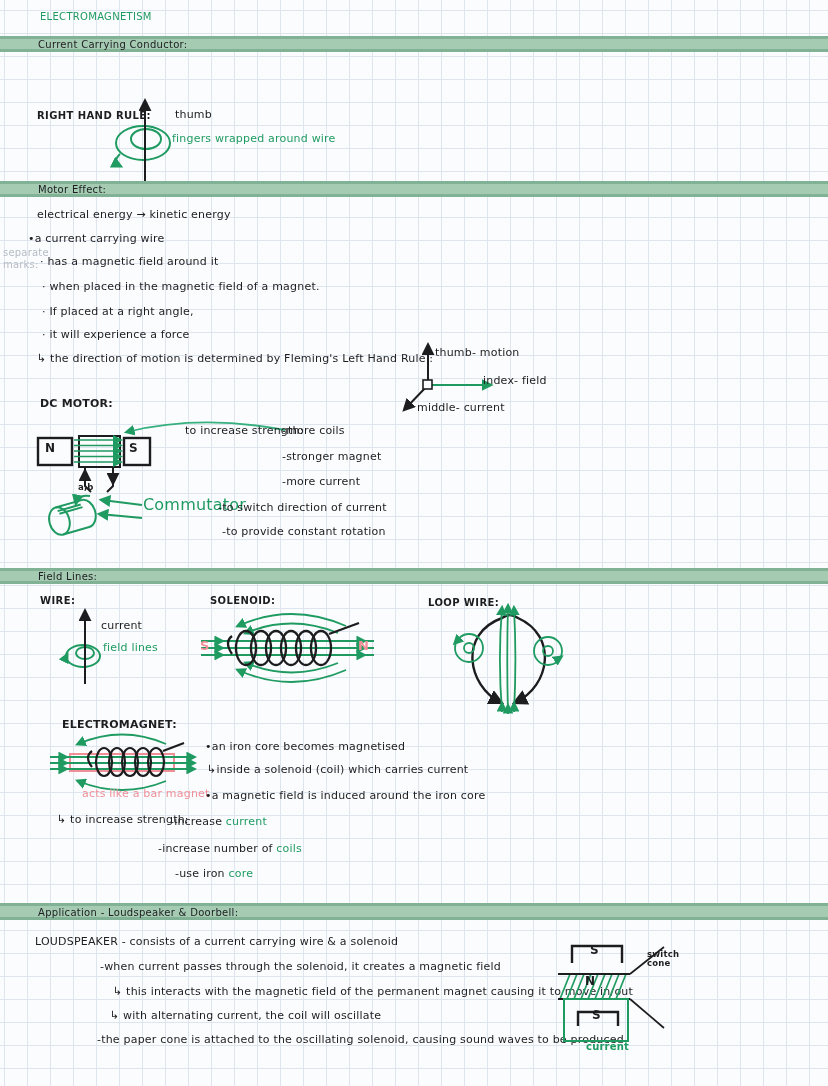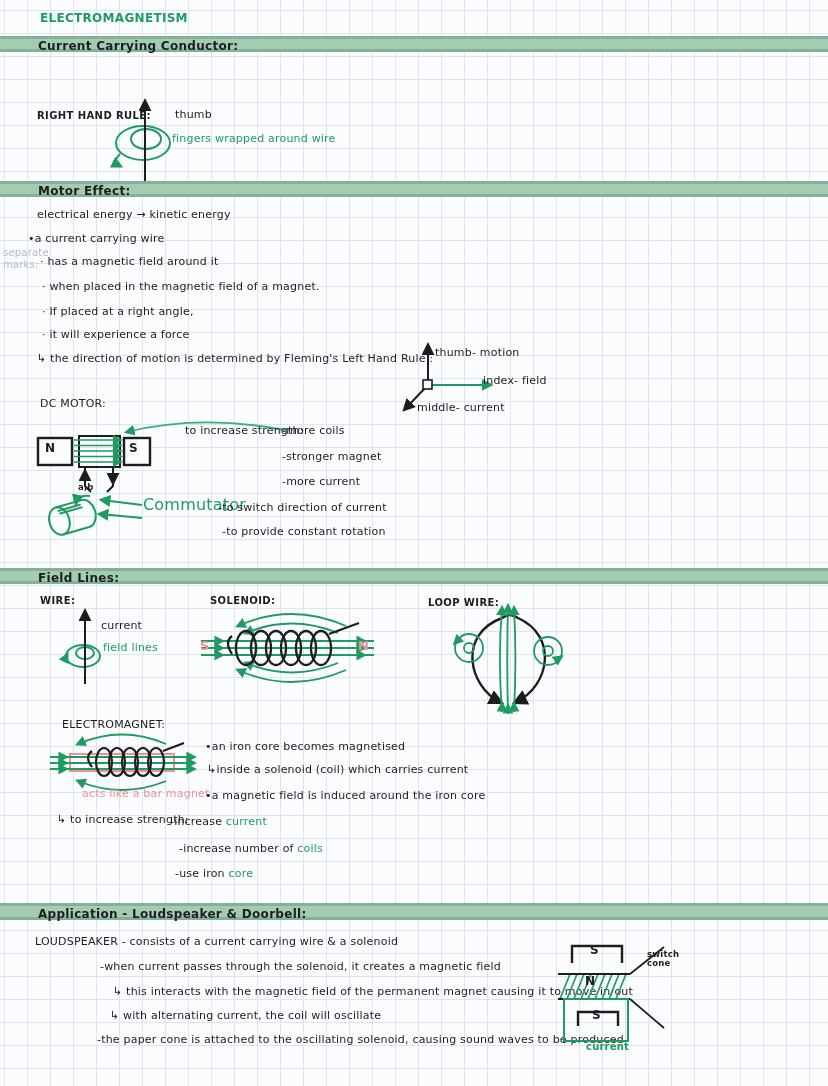--- a/index.html
+++ b/index.html
@@ -10,23 +10,23 @@
   html,body{background:#eee;font-family:"DejaVu Sans","Liberation Sans",sans-serif;}
   .page{position:relative;width:828px;height:1086px;background:var(--paper);
     background-image:
       linear-gradient(to right, var(--grid) 1px, transparent 1px),
       linear-gradient(to bottom, var(--grid) 1px, transparent 1px);
     background-size:23px 23px;background-position:4px 10px;
     overflow:hidden;color:var(--black);}
   .band{position:absolute;left:0;width:828px;height:16px;background:var(--band);
     border-top:3px solid var(--band-edge);border-bottom:3px solid var(--band-edge);}
   .t{position:absolute;white-space:nowrap;font-size:11px;letter-spacing:.2px;line-height:1.1;}
-  .hd{position:absolute;white-space:nowrap;font-size:12px;font-weight:700;letter-spacing:.3px;z-index:3;}
+  .hd{position:absolute;white-space:nowrap;font-size:10px;font-weight:400;letter-spacing:.3px;z-index:3;}
   .cap{font-size:10px;font-weight:600;letter-spacing:.4px;}
-  .big{font-size:11px;font-weight:400;}
+  .big{font-size:11px;font-weight:700;}
   .green{color:var(--green)}
   .pink{color:var(--pink)}
   .grey{color:var(--grey);font-size:10px;white-space:pre-line;line-height:1.2}
   .letter{position:absolute;font-size:12px;font-weight:600;z-index:2}
   .small{font-size:8.5px}
   svg{position:absolute;overflow:visible}
   .prewrap{white-space:pre-line}
 </style>
 </head>
 <body>
@@ -211,21 +211,21 @@
     </g>
   </svg>
   <div class="t pink" style="left:82px;top:788px">acts like a bar magnet</div>
 
   <div class="t" style="left:205px;top:741px">•an iron core becomes magnetised</div>
   <div class="t" style="left:207px;top:764px">↳inside a solenoid (coil) which carries current</div>
   <div class="t" style="left:205px;top:790px">•a magnetic field is induced around the iron core</div>
 
   <div class="t" style="left:57px;top:814px">↳ to increase strength:</div>
   <div class="t" style="left:170px;top:816px"><span>-increase </span><span class="green">current</span></div>
-  <div class="t" style="left:179px;top:843px"><span>-increase number of </span><span class="green">coils</span></div>
+  <div class="t" style="left:158px;top:843px"><span>-increase number of </span><span class="green">coils</span></div>
   <div class="t" style="left:175px;top:868px"><span>-use iron </span><span class="green">core</span></div>
 
   <div class="band" style="top:903px;height:17px"></div>
   <div class="hd" style="left:38px;top:907px">Application - Loudspeaker &amp; Doorbell:</div>
 
   <div class="t" style="left:35px;top:936px">LOUDSPEAKER - consists of a current carrying wire &amp; a solenoid</div>
   <div class="t" style="left:100px;top:961px">-when current passes through the solenoid, it creates a magnetic  field</div>
   <div class="t" style="left:113px;top:986px">↳ this interacts with the magnetic field of the permanent magnet causing it to move in/out</div>
   <div class="t" style="left:110px;top:1010px">↳ with alternating current, the coil will oscillate</div>
   <div class="t" style="left:97px;top:1034px">-the paper cone  is attached to the oscillating solenoid, causing sound waves to be  produced</div>

